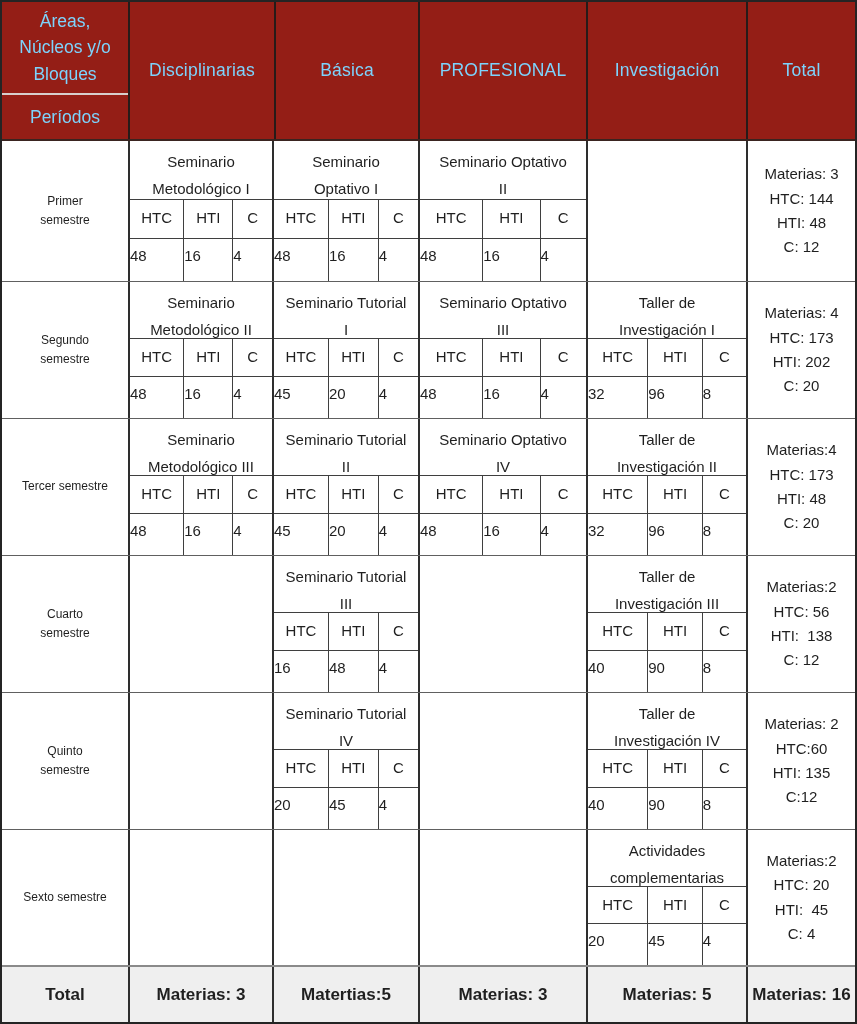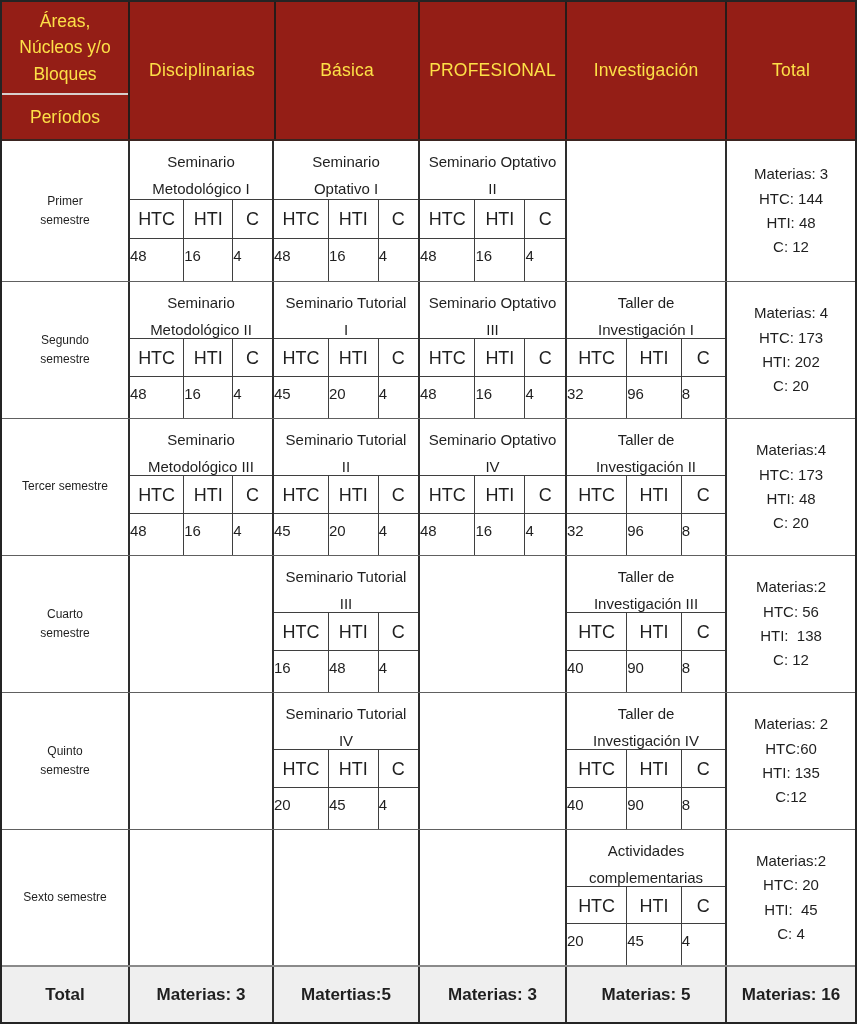--- a/index.html
+++ b/index.html
@@ -8,24 +8,24 @@
 
   .table-wrap {
     width: 857px; height: 1024px;
     border: 2px solid #242424;
     display: flex; flex-direction: column;
     background: #ffffff;
   }
 
   
   .c0 { width:126px; } .c1 { width:144px; } .c2 { width:146px; }
-  .c3 { width:147px; } .c4 { width:160px; } .c5 { flex:1; }
-
-  
-  .thead { display:flex; height:139px; background:#941e16; color:#fde047;
+  .c3 { width:168px; } .c4 { width:160px; } .c5 { flex:1; }
+
+  
+  .thead { display:flex; height:139px; background:#941e16; color:#7dd3fc;
            border-bottom:2px solid #3a2420; }
   .hcol { display:flex; align-items:center; justify-content:center;
           font-size:17.5px; letter-spacing:.2px; border-left:2px solid #27�b19; }
   .hcol, .hcorner + .hcol { border-left:2px solid #271b19; }
   .hcorner { display:flex; flex-direction:column; }
   .hcorner .top { height:93px; display:flex; align-items:center; justify-content:center;
                   text-align:center; font-size:17.5px; line-height:1.5;
                   white-space:pre-line; border-bottom:2px solid #d8cfcd; }
   .hcorner .bottom { flex:1; display:flex; align-items:center; justify-content:center;
                      font-size:17.5px; }
@@ -41,21 +41,21 @@
            font-size:12px; line-height:1.6; white-space:pre-line; }
   .tcell { display:flex; align-items:center; justify-content:center; text-align:center;
            font-size:15px; line-height:1.62; white-space:pre-line; }
 
   
   .course { display:grid; height:100%;
             grid-template-columns:37.5% 34.5% 28%;
             grid-template-rows:42% 28% 30%; }
   .cname { grid-column:1/-1; text-align:center; padding-top:7px; font-size:15px;
            line-height:1.8; white-space:pre-line; border-bottom:1px solid #3f3f3f; }
-  .sh { text-align:center; padding-top:9px; font-size:18px;
+  .sh { text-align:center; padding-top:9px; font-size:15px;
         border-bottom:1px solid #3f3f3f; }
   .sv { text-align:left; padding-top:8px; font-size:15px; }
   .bl { border-left:1px solid #3f3f3f; }
 
   
   .tfoot { flex:1; display:flex; background:#efefef; border-top:2px solid #8a8a8a; }
   .fcell { display:flex; align-items:center; justify-content:center;
            font-size:17px; font-weight:700; border-left:2px solid #2e2e2e; }
   .fcell.nb { border-left:none; }
 </style>

